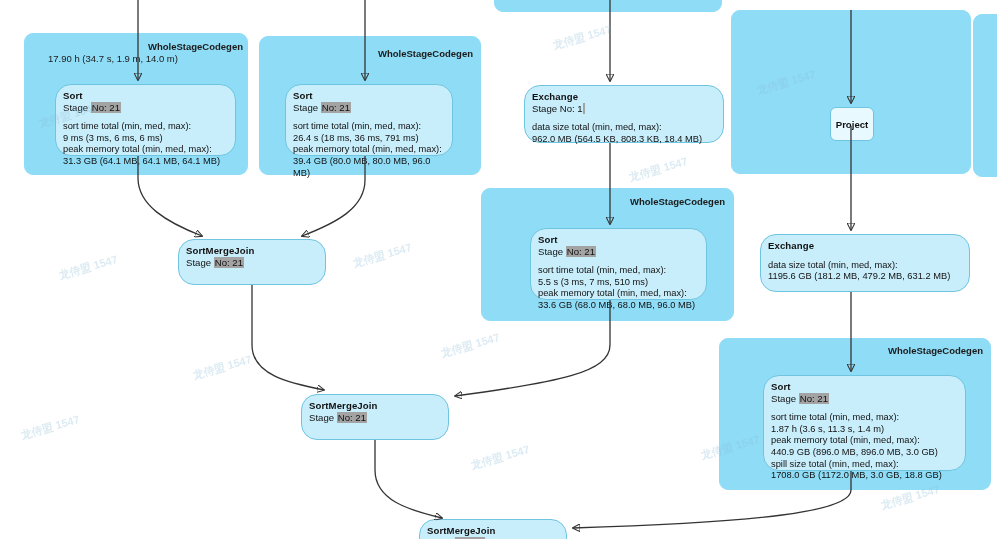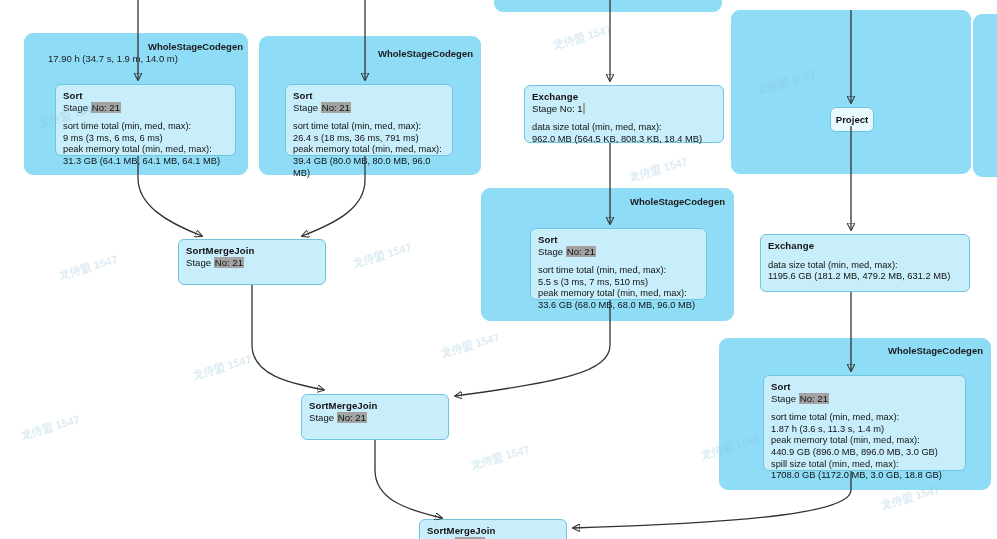--- a/index.html
+++ b/index.html
@@ -11,21 +11,21 @@
   
   .cluster{position:absolute;background:#8fdcf6;border:1px solid #8fdcf6;
            border-radius:9px;box-sizing:border-box;}
   .cluster-label{position:absolute;font-size:9.5px;font-weight:bold;color:#1a1a1a;
                  white-space:nowrap;line-height:12px;text-align:right;}
   .cluster-sub{position:absolute;font-size:9.5px;color:#1a1a1a;white-space:nowrap;
                line-height:12px;text-align:left;}
 
   
   .node{position:absolute;background:#c9eefb;border:1px solid #6fc4e0;
-        border-radius:6px;box-sizing:border-box;padding:5px 7px 6px 7px;
+        border-radius:16px;box-sizing:border-box;padding:5px 7px 6px 7px;
         color:#111;line-height:11.6px;}
   .node .title{font-size:9.6px;font-weight:bold;letter-spacing:0.1px;}
   .node .stage{font-size:9.6px;margin-top:0px;}
   .node .stage .hl{background:#a3a3a3;padding:0 1px;}
   .node .metrics{font-size:9.3px;margin-top:8px;white-space:pre-line;}
 
   
   .pill{position:absolute;background:#e8f9ff;border:1px solid #6fc4e0;
         border-radius:6px;box-sizing:border-box;display:flex;align-items:center;
         justify-content:center;font-size:9.6px;font-weight:bold;color:#111;}
@@ -74,21 +74,21 @@
   </div>
 
   <div class="node" style="left:524px;top:85px;width:200px;height:58px;">
     <div class="title">Exchange</div>
     <div class="stage"><span>Stage No: 1</span><span class="hl"></span></div>
     <div class="metrics">data size total (min, med, max):
 962.0 MB (564.5 KB, 808.3 KB, 18.4 MB)</div>
   </div>
 
   <div class="cluster" style="left:731px;top:10px;width:240px;height:164px;"></div>
-  <div class="pill" style="left:830px;top:107px;width:44px;height:25px;">
+  <div class="pill" style="left:830px;top:107px;width:44px;height:34px;">
       <span>Project</span>
     </div>
 
   <div class="cluster" style="left:481px;top:188px;width:253px;height:133px;"></div>
   <div class="cluster-label" style="left:505px;top:196px;width:220px;">WholeStageCodegen</div>
 
   <div class="node" style="left:530px;top:228px;width:177px;height:72px;">
     <div class="title">Sort</div>
     <div class="stage"><span>Stage </span><span class="hl">No: 21</span></div>
     <div class="metrics">sort time total (min, med, max):

